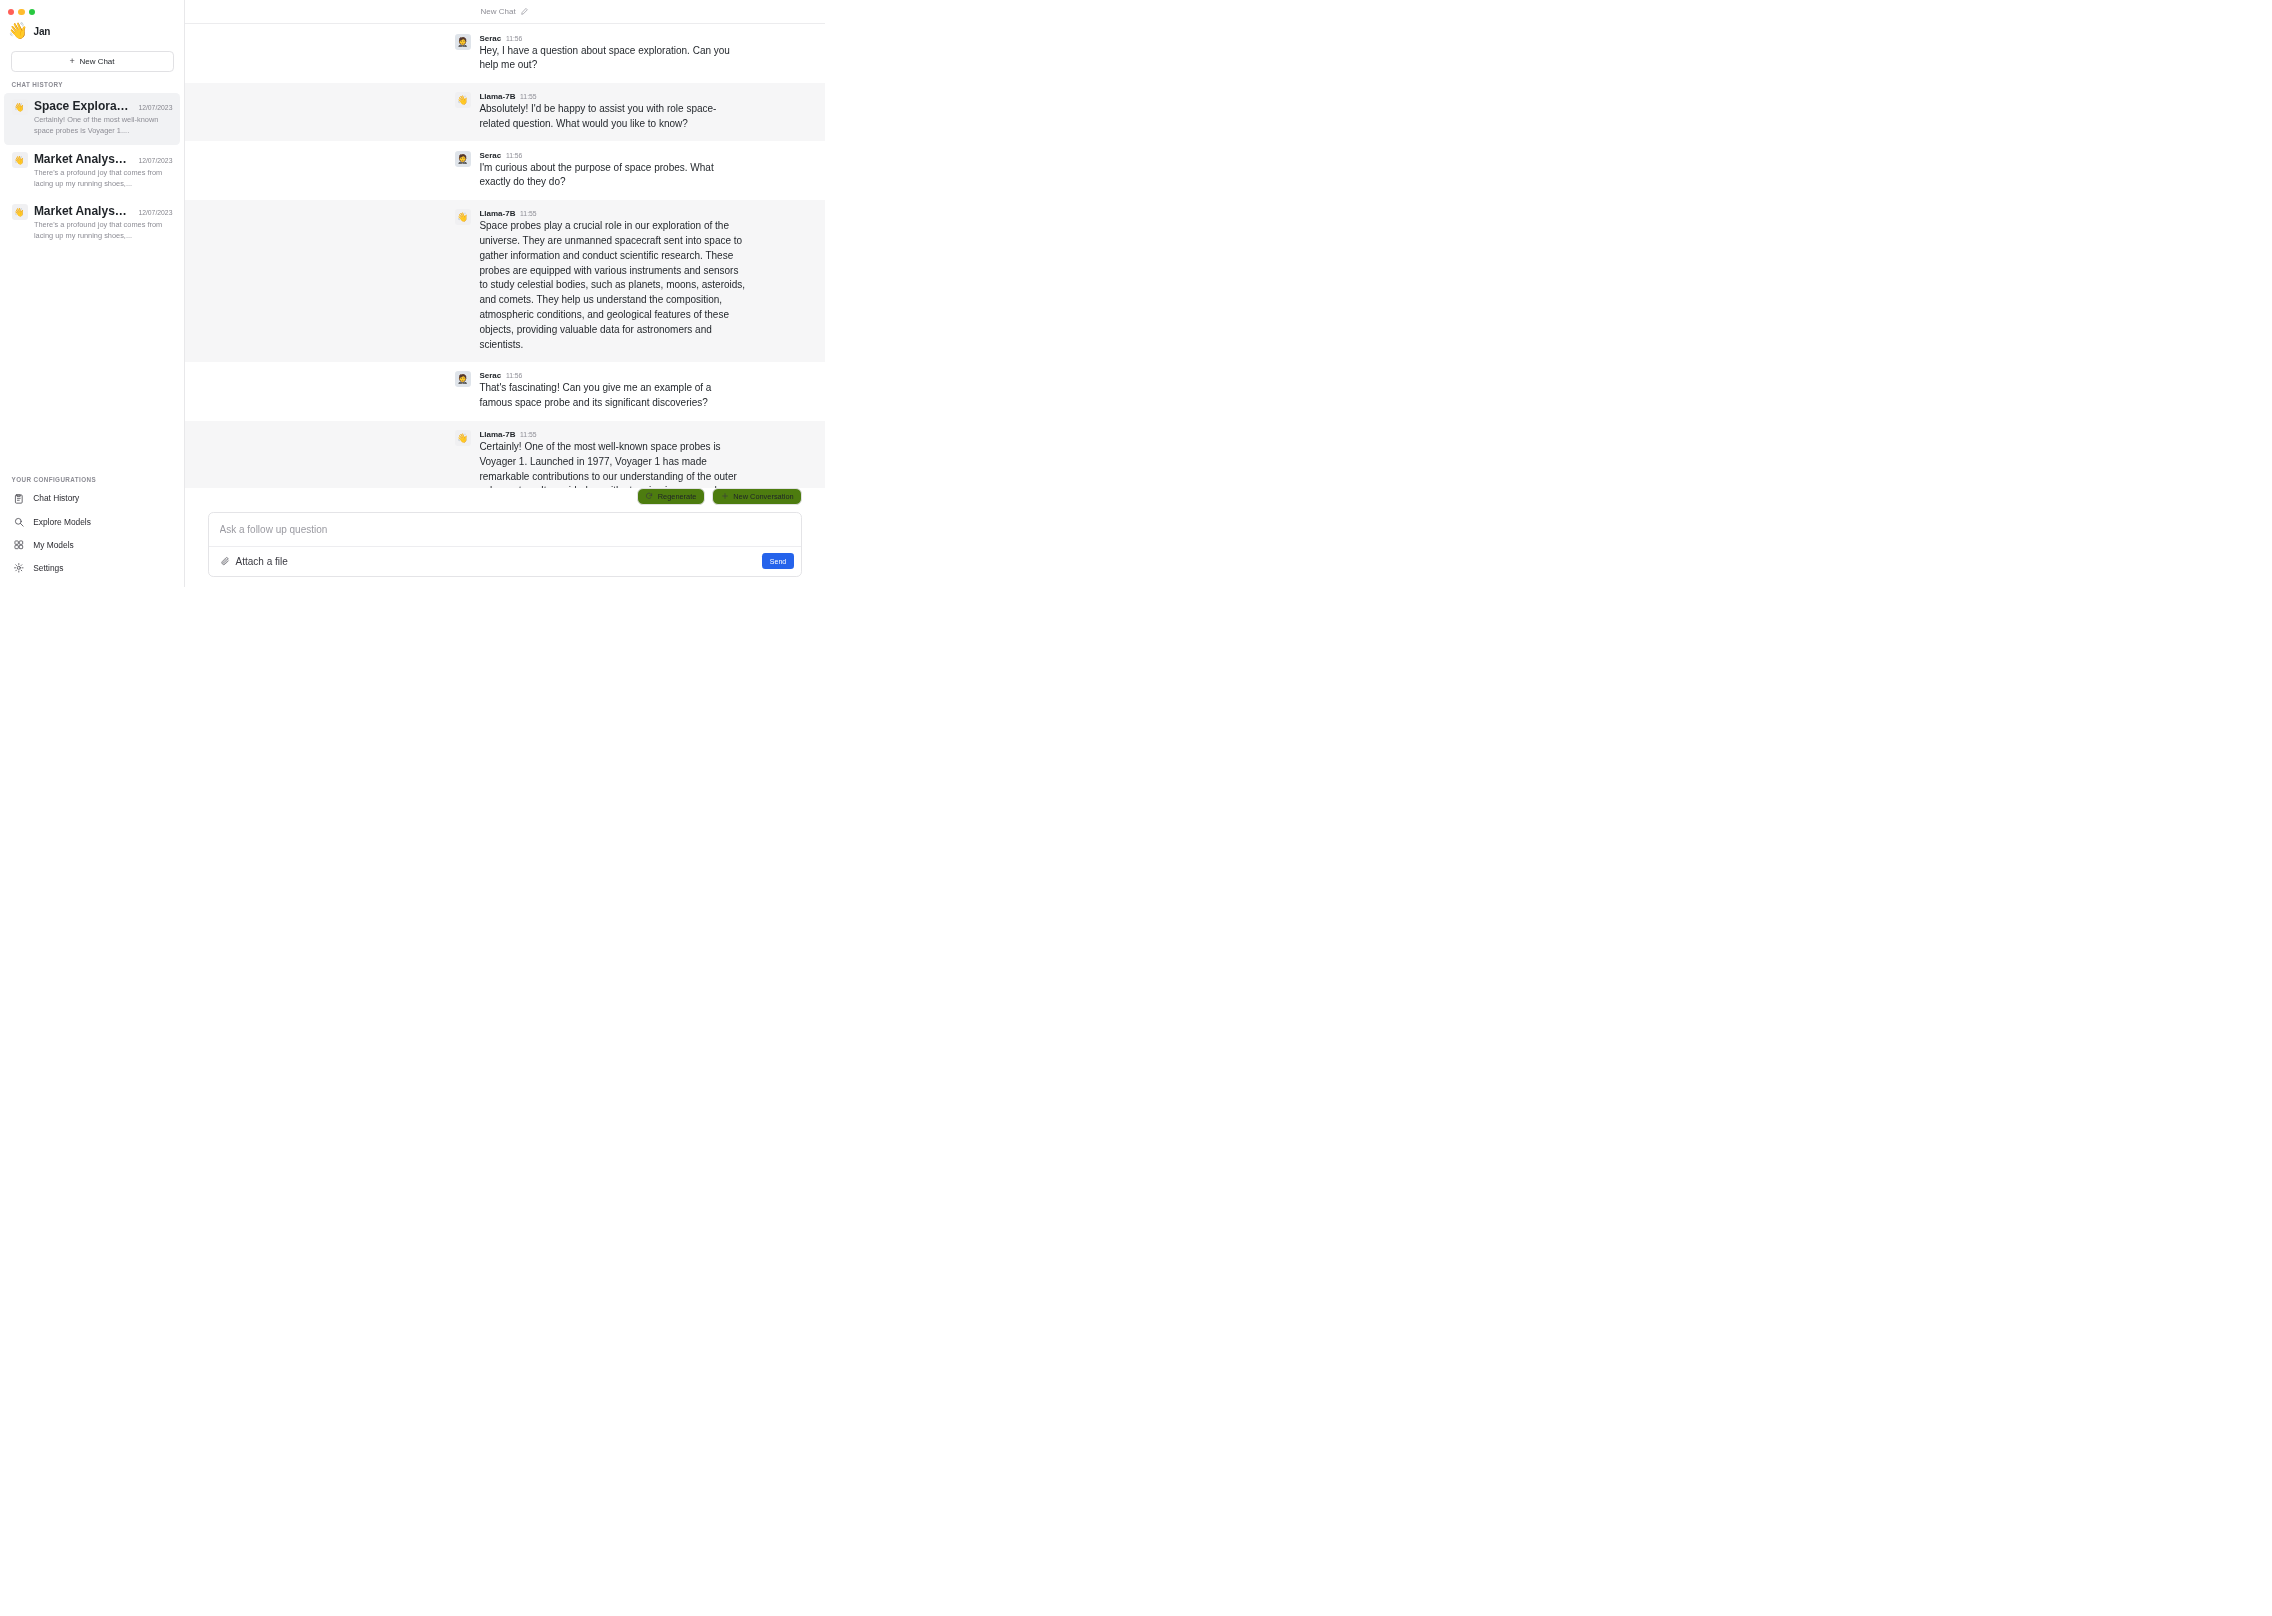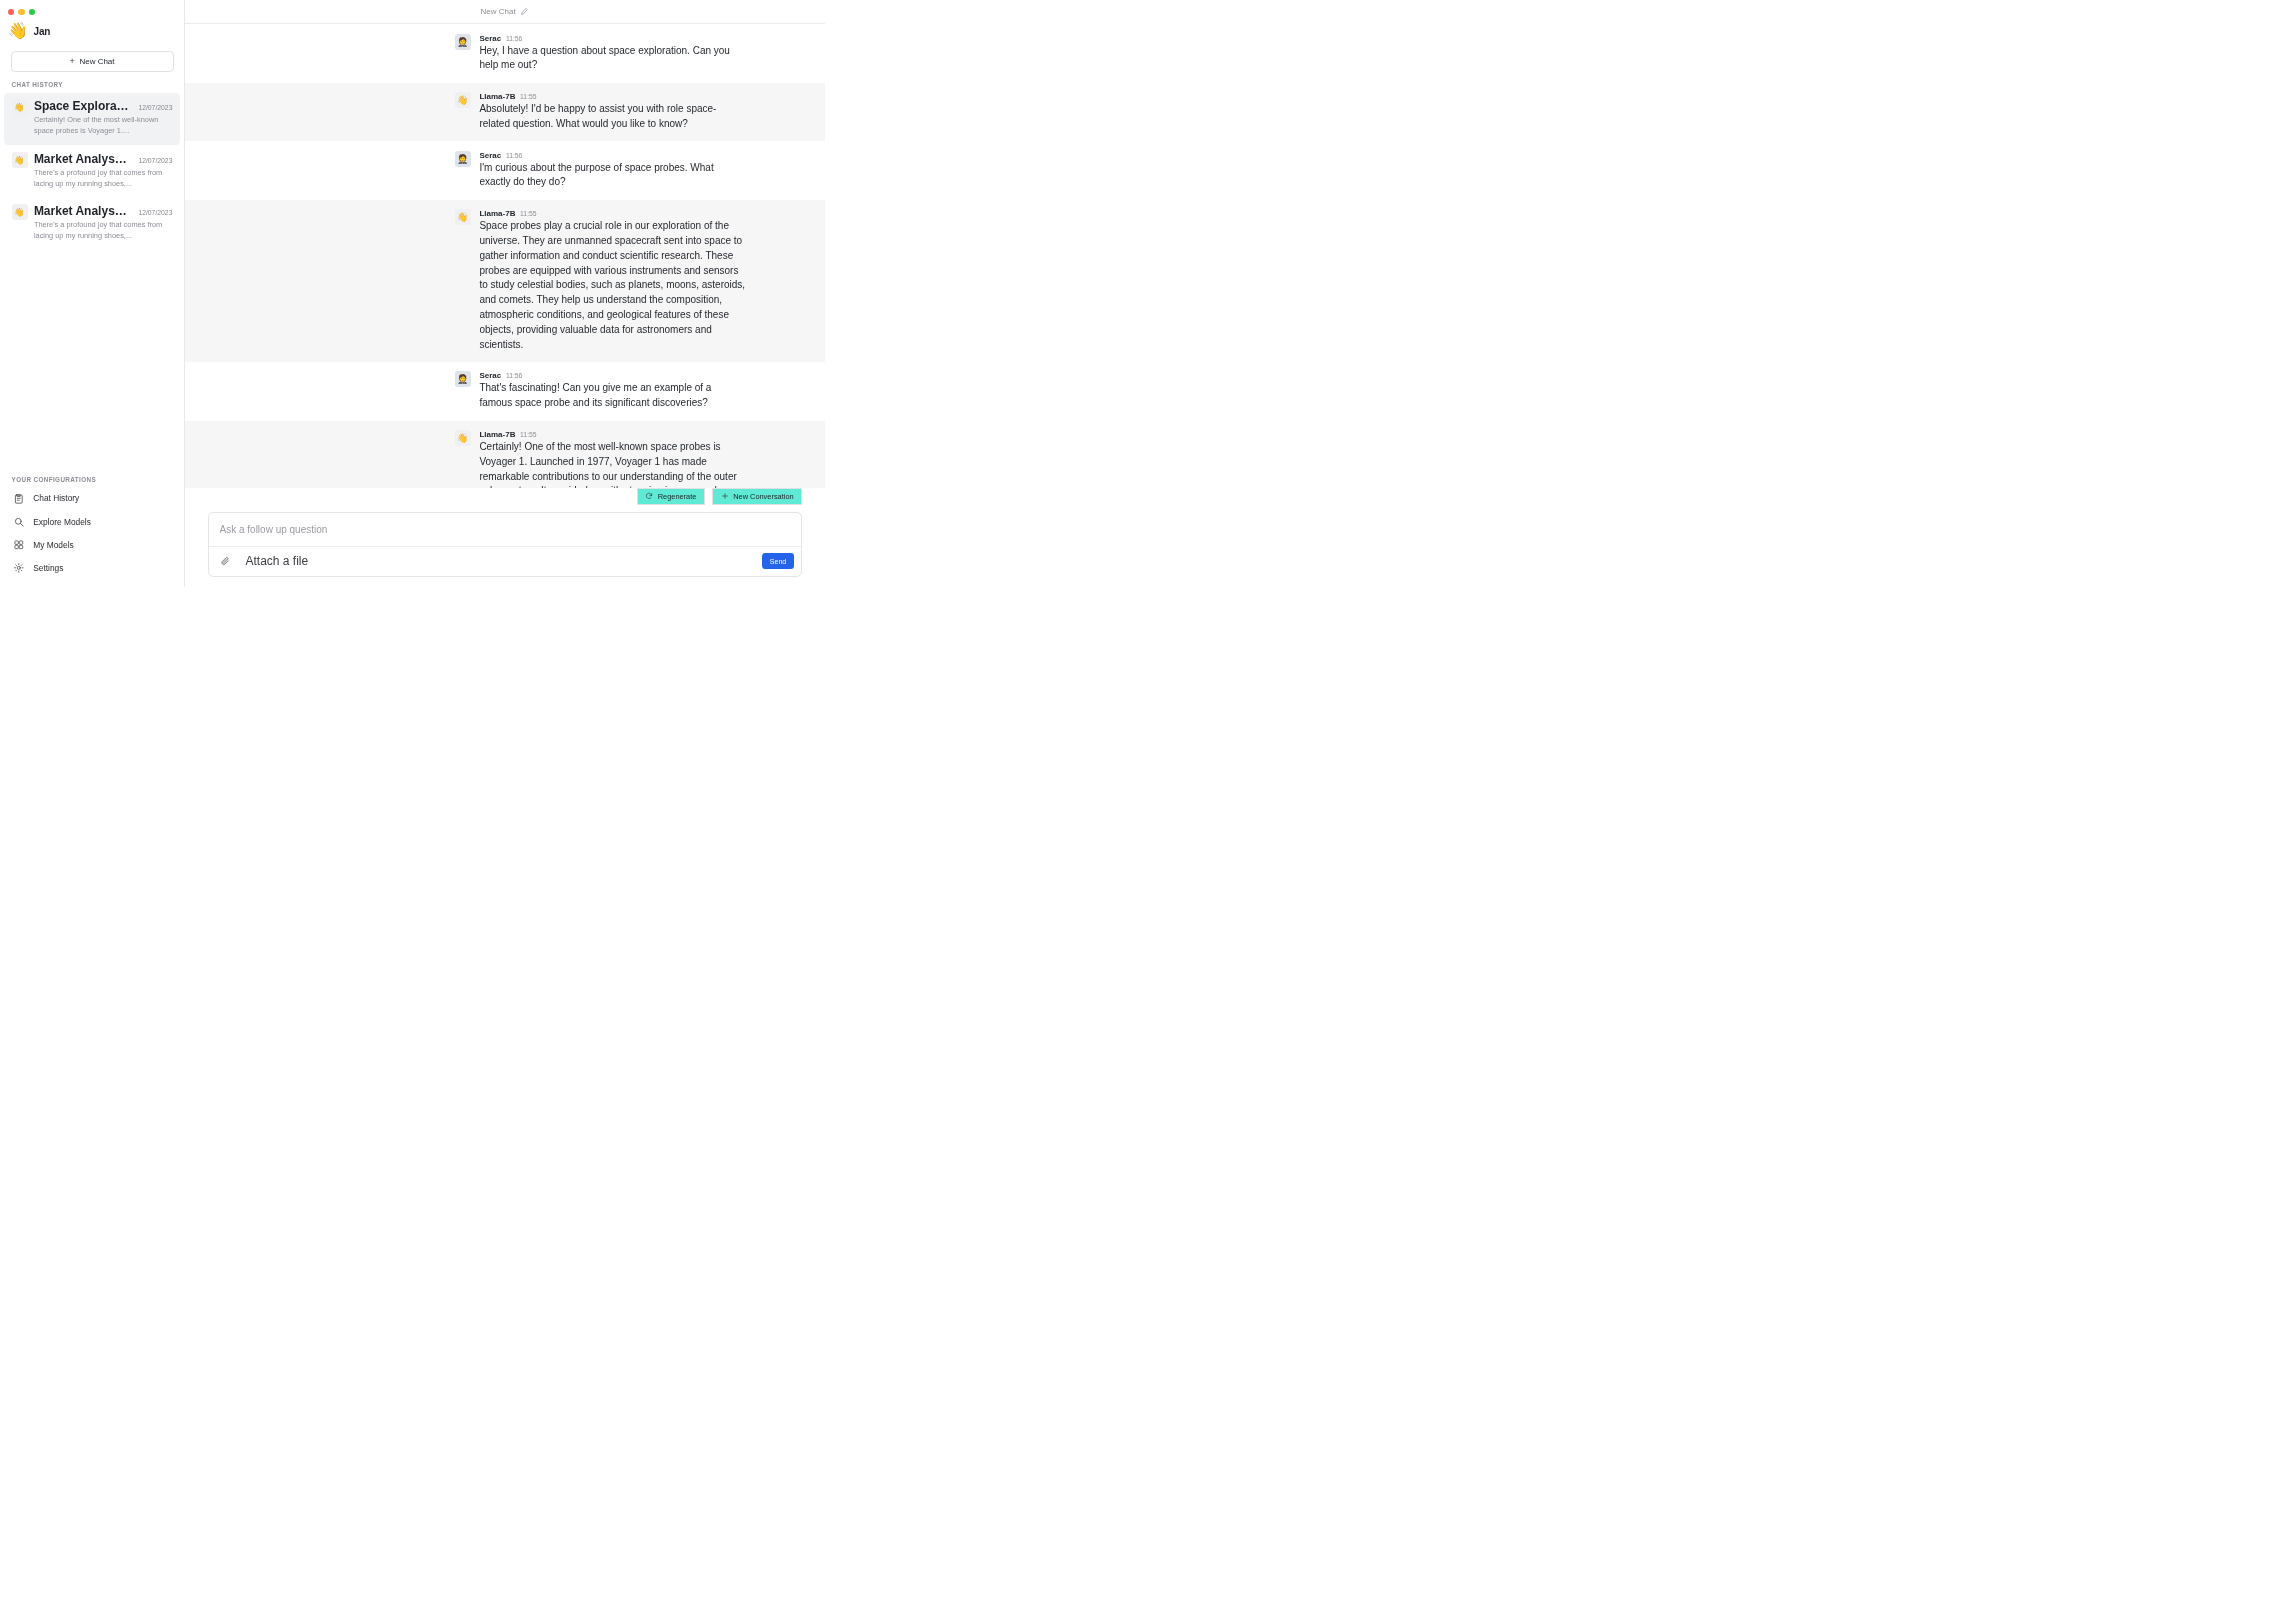--- a/index.html
+++ b/index.html
@@ -121,40 +121,40 @@
   .msg-name { font-size: 8px; font-weight: bold; color: #1f2328; }
   .msg-time { font-size: 6.8px; color: #8e8e96; }
   .msg-text { margin-top: 1px; font-size: 10px; line-height: 1.48; color: #1f2328; }
   .msg-stats { display: flex; gap: 14.7px; margin-top: 7.4px; font-size: 6.8px; color: #9a9aa1; }
 
   
   .composer-wrap { padding: 0 23px 10.5px 23px; }
   .composer-actions { display: flex; justify-content: flex-end; gap: 7.4px; margin-bottom: 7.4px; }
   .pill {
     height: 17px; padding: 0 7.4px;
-    border: 0.5px solid #e1e1e4; border-radius: 0; background: #5eead4;
+    border: 0.5px solid #e1e1e4; border-radius: 6px; background: #4d7c0f;
     display: flex; align-items: center; gap: 4.7px;
     font-size: 7.4px; color: #1f2328; cursor: pointer;
   }
   .composer {
     border: 0.5px solid #e4e4e7; border-radius: 5.3px; background: #fff; overflow: hidden;
   }
   .composer-input {
     width: 100%; border: 0; outline: none;
     padding: 11px 10.5px; font-size: 10px; color: #1f2328;
     font-family: "Liberation Sans", sans-serif;
     background: transparent;
   }
   .composer-input::placeholder { color: #9b9ba2; }
   .composer-bottom {
     border-top: 0.5px solid #ededf0;
     height: 29.5px; display: flex; align-items: center; justify-content: space-between;
     padding: 0 7.4px 0 10.5px;
   }
-  .attach { display: flex; align-items: center; gap: 16px; font-size: 12px; color: #3a3a41; cursor: pointer; }
+  .attach { display: flex; align-items: center; gap: 6px; font-size: 10px; color: #3a3a41; cursor: pointer; }
   .send-btn {
     background: #2563eb; color: #fff; border: 0; border-radius: 3.2px;
     height: 16px; padding: 0 7.4px; font-size: 7px; cursor: pointer;
     font-family: "Liberation Sans", sans-serif;
   }
   svg { display: block; }
 </style>
 </head>
 <body>
 

